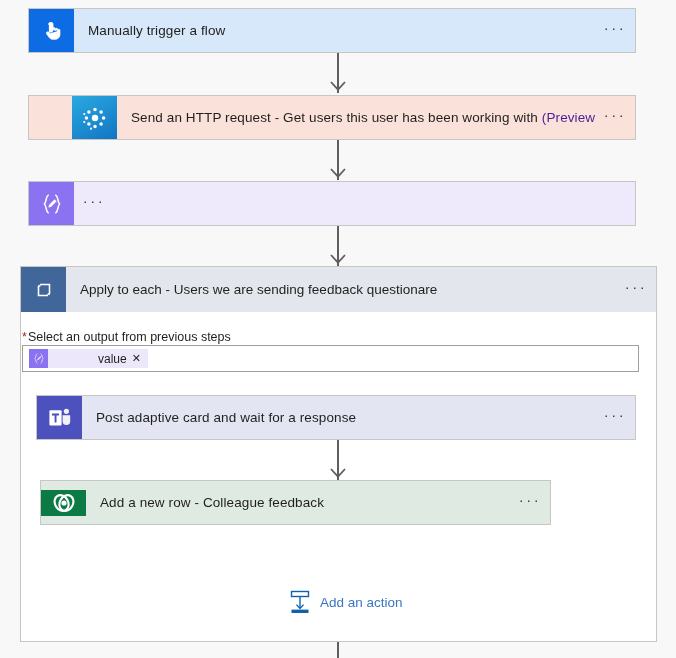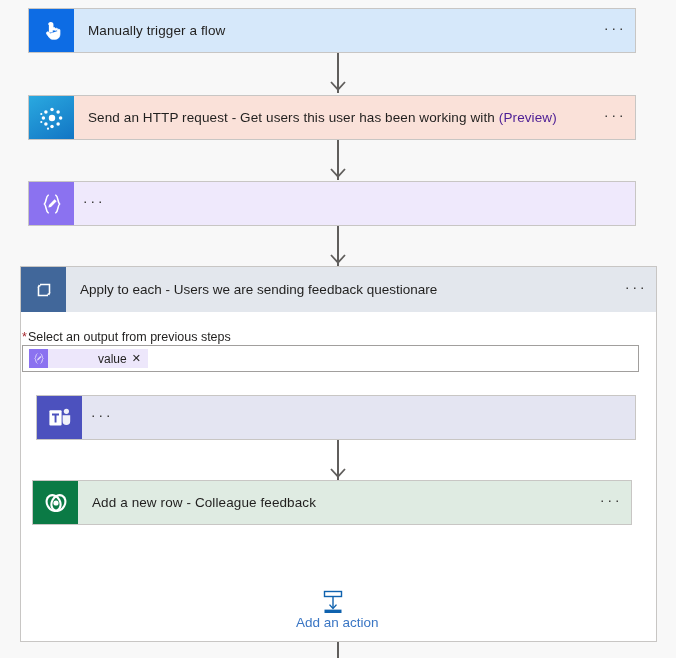--- a/index.html
+++ b/index.html
@@ -184,21 +184,20 @@
   }
 
   
   .add-action {
     position: absolute;
     left: 288px;
     top: 589px;
     display: flex;
     align-items: center;
     cursor: pointer;
-    flex-direction: column;
   }
   .add-action .aa-label {
     font-size: 13.5px;
     color: #3A76C4;
     margin-left: 8px;
   }
 </style>
 </head>
 <body>
 
@@ -216,21 +215,21 @@
       <span>Manually trigger a flow</span>
     </div>
     <div class="ellipsis">···</div>
   </div>
 
   <div class="connector" style="top:53px; height:40px;"></div>
   <svg class="arrowhead" style="top:81px;" viewBox="0 0 16 10">
     <path d="M1 1 L8 8.6 L15 1" fill="none" stroke="#605E5C" stroke-width="1.8"></path>
   </svg>
 
-  <div class="card c-http" style="left:28px; top:95px; width:608px;">
+  <div class="card c-http" style="left:28px; top:95px; width:608px;padding-left:43px;">
     <div class="icon-box i-http">
       <svg width="26" height="26" viewBox="0 0 26 26" aria-hidden="true">
         <circle cx="13" cy="13" r="3.2" fill="#FFFFFF"></circle>
         <circle cx="13" cy="4.4" r="1.75" fill="#FFFFFF"></circle>
         <circle cx="19.1" cy="6.9" r="1.75" fill="#FFFFFF"></circle>
         <circle cx="21.6" cy="13" r="1.75" fill="#FFFFFF"></circle>
         <circle cx="19.1" cy="19.1" r="1.75" fill="#FFFFFF"></circle>
         <circle cx="13" cy="21.6" r="1.75" fill="#FFFFFF"></circle>
         <circle cx="6.9" cy="19.1" r="1.75" fill="#FFFFFF"></circle>
         <circle cx="4.4" cy="13" r="1.75" fill="#FFFFFF"></circle>
@@ -306,29 +305,32 @@
 
   <div class="card c-teams" style="left:36px; top:395px; width:600px;">
     <div class="icon-box i-teams">
       <svg width="26" height="24" viewBox="0 0 26 24" aria-hidden="true">
         <circle cx="19.4" cy="5.3" r="2.6" fill="#FFFFFF" opacity="0.92"></circle>
         <path d="M15.6 9.2h7.6v6.1a3.8 3.8 0 0 1-7.6 0z" fill="#FFFFFF" opacity="0.92"></path>
         <rect x="2.4" y="4.2" width="12.2" height="15.4" rx="1.1" fill="#FFFFFF"></rect>
         <path d="M5.0 7.6h7.0v1.9H9.5v7.0H7.6v-7.0H5.0z" fill="#4C51BE"></path>
       </svg>
     </div>
+    <div class="card-title">
+      <span>Post adaptive card and wait for a response</span>
+    </div>
     <div class="ellipsis">···</div>
   </div>
 
   <div class="connector" style="top:440px; height:40px;"></div>
   <svg class="arrowhead" style="top:468px;" viewBox="0 0 16 10">
     <path d="M1 1 L8 8.6 L15 1" fill="none" stroke="#605E5C" stroke-width="1.8"></path>
   </svg>
 
-  <div class="card c-dataverse" style="left:32px; top:480px; width:600px;">
+  <div class="card c-dataverse" style="left:40px; top:480px; width:511px;align-items:center;">
     <div class="icon-box i-dataverse">
       <svg width="26" height="26" viewBox="0 0 26 26" aria-hidden="true">
         <ellipse cx="10.6" cy="13" rx="6.6" ry="8.2" transform="rotate(-28 10.6 13)" fill="none" stroke="#FFFFFF" stroke-width="2.1"></ellipse>
         <ellipse cx="15.4" cy="13" rx="6.6" ry="8.2" transform="rotate(28 15.4 13)" fill="none" stroke="#FFFFFF" stroke-width="2.1"></ellipse>
         <circle cx="13" cy="13" r="2.6" fill="#FFFFFF"></circle>
       </svg>
     </div>
     <div class="card-title">
       <span>Add a new row - Colleague feedback</span>
     </div>

